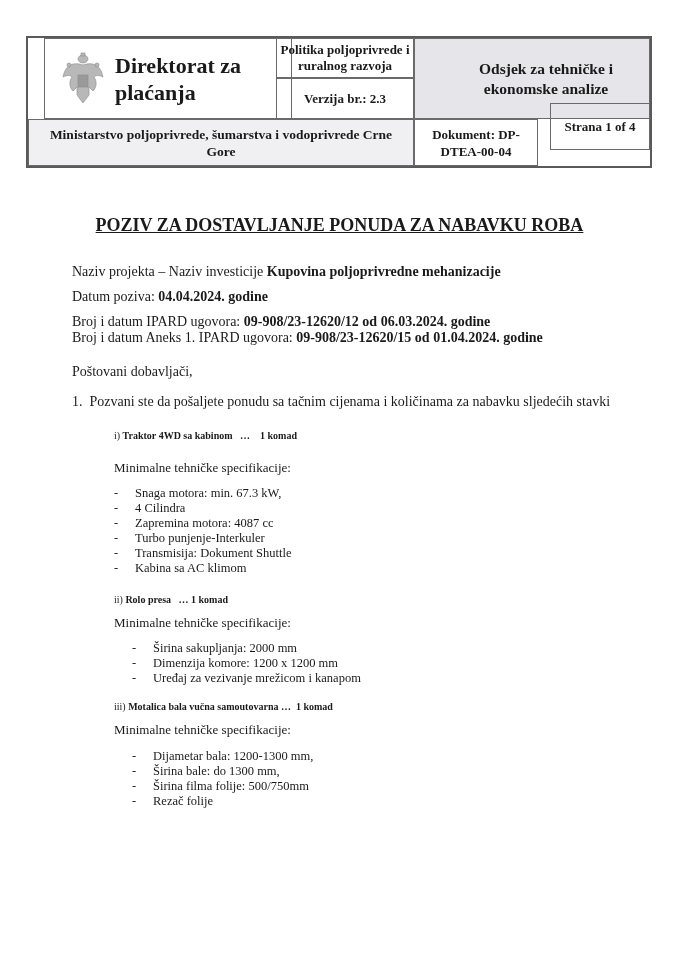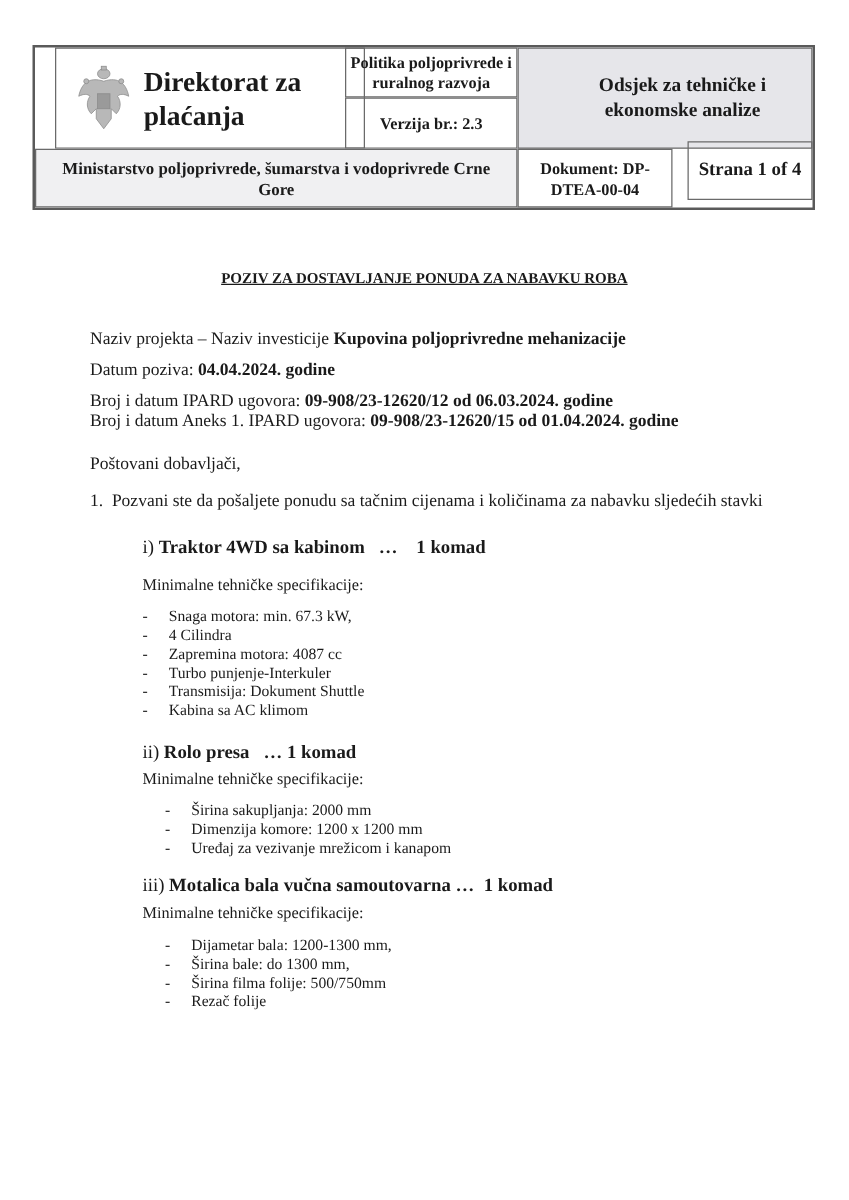--- a/index.html
+++ b/index.html
@@ -10,29 +10,29 @@
   .abs { position: absolute; }
   
   .hdr { position: absolute; left: 26px; top: 36px; width: 626px; height: 132px; border: 2px solid #5a5a5a; box-sizing: border-box; }
   .cell { position: absolute; box-sizing: border-box; border: 1px solid #6a6a6a; display: flex; align-items: center; justify-content: center; text-align: center; font-weight: bold; }
   .c-logo { left: 0; top: 0; width: 248px; height: 81px; justify-content: flex-start; margin-left: 16px; }
   .c-pol { left: 248px; top: 0; width: 138px; height: 40px; font-size: 13px; line-height: 16px; }
   .c-ver { left: 248px; top: 40px; width: 138px; height: 41px; font-size: 13px; }
   .c-odsjek { left: 386px; top: 0; width: 236px; height: 81px; background: #e6e6ea; font-size: 15.5px; line-height: 20px; padding-left: 28px; }
   .c-min { left: 0; top: 81px; width: 386px; height: 47px; background: #f0f0f2; font-size: 13.5px; line-height: 17px; padding: 0 8px; }
   .c-dok { left: 386px; top: 81px; width: 124px; height: 47px; font-size: 13px; line-height: 17px; }
-  .c-str { left: 522px; top: 75px; width: 100px; height: 47px; font-size: 15px; }
+  .c-str { left: 522px; top: 65px; width: 100px; height: 47px; font-size: 13px; }
   .logo { width: 44px; height: 56px; margin-left: 16px; margin-right: 10px; }
   .dir-title { font-size: 22px; line-height: 27px; text-align: left; }
   
-  .title { left: 0; width: 679px; top: 215px; text-align: center; font-weight: bold; font-size: 12px; text-decoration: underline; }
+  .title { left: 0; width: 679px; top: 215px; text-align: center; font-weight: bold; font-size: 18px; text-decoration: underline; }
   .line { left: 72px; font-size: 14px; white-space: nowrap; }
   .bu { font-weight: bold; }
   .b { font-weight: bold; }
-  .item-h { font-size: 15px; white-space: nowrap; }
+  .item-h { font-size: 10px; white-space: nowrap; }
   .spec-l { font-size: 13px; white-space: nowrap; }
   ul.specs { list-style: none; margin: 0; padding: 0; position: absolute; font-size: 12.5px; line-height: 15px; }
   ul.specs li { position: relative; padding-left: 0; white-space: nowrap; }
   ul.specs li .dash { position: absolute; }
 </style>
 </head>
 <body>
 
 <div class="hdr">
   <div class="cell c-logo">

